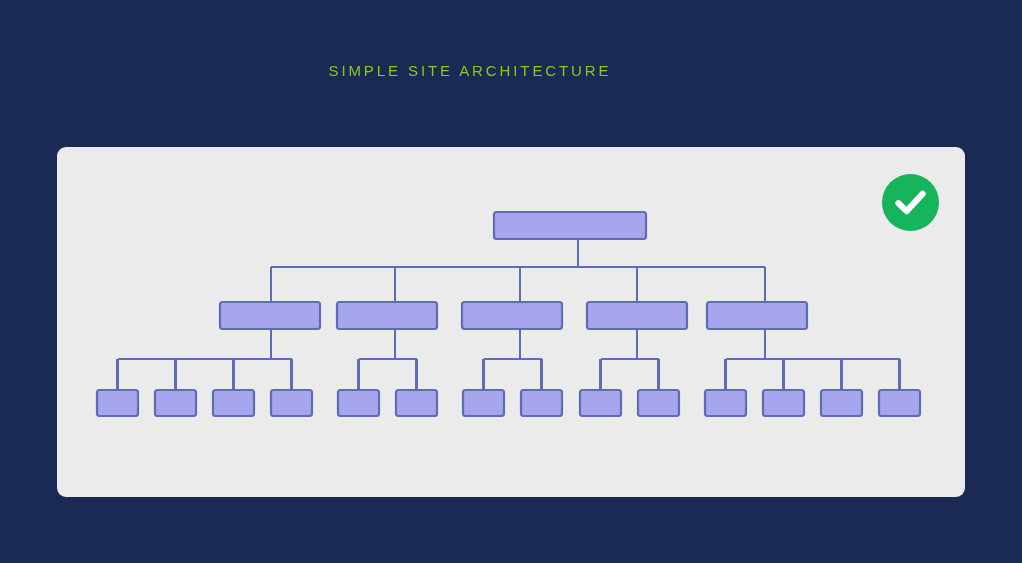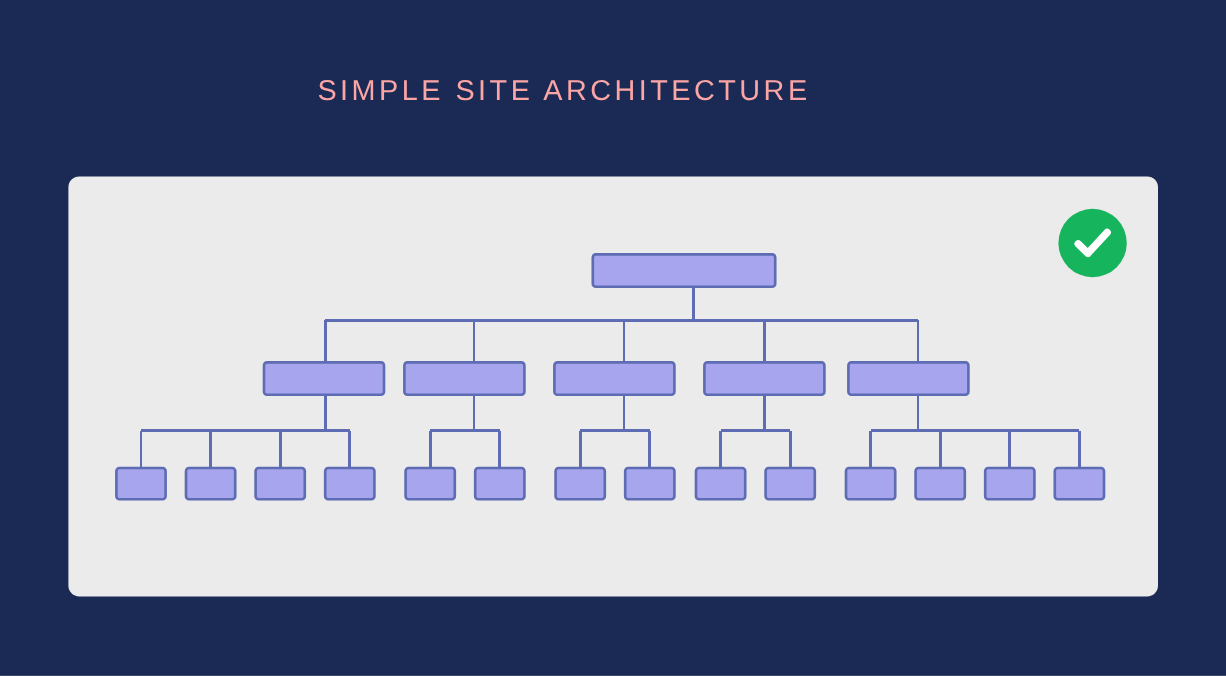--- a/index.html
+++ b/index.html
@@ -18,22 +18,22 @@
     width: 1022px;
     height: 563px;
     background: #1b2a54;
   }
   #page-title {
     position: absolute;
     left: 0;
     top: 62px;
     width: 940px;
     text-align: center;
-    color: #fca5a5;
-    font-size: 24px;
+    color: #84cc16;
+    font-size: 15px;
     font-weight: 400;
     letter-spacing: 2.9px;
     font-family: "Liberation Sans", sans-serif;
   }
   #panel {
     position: absolute;
     left: 57px;
     top: 147px;
     width: 908px;
     height: 350px;

